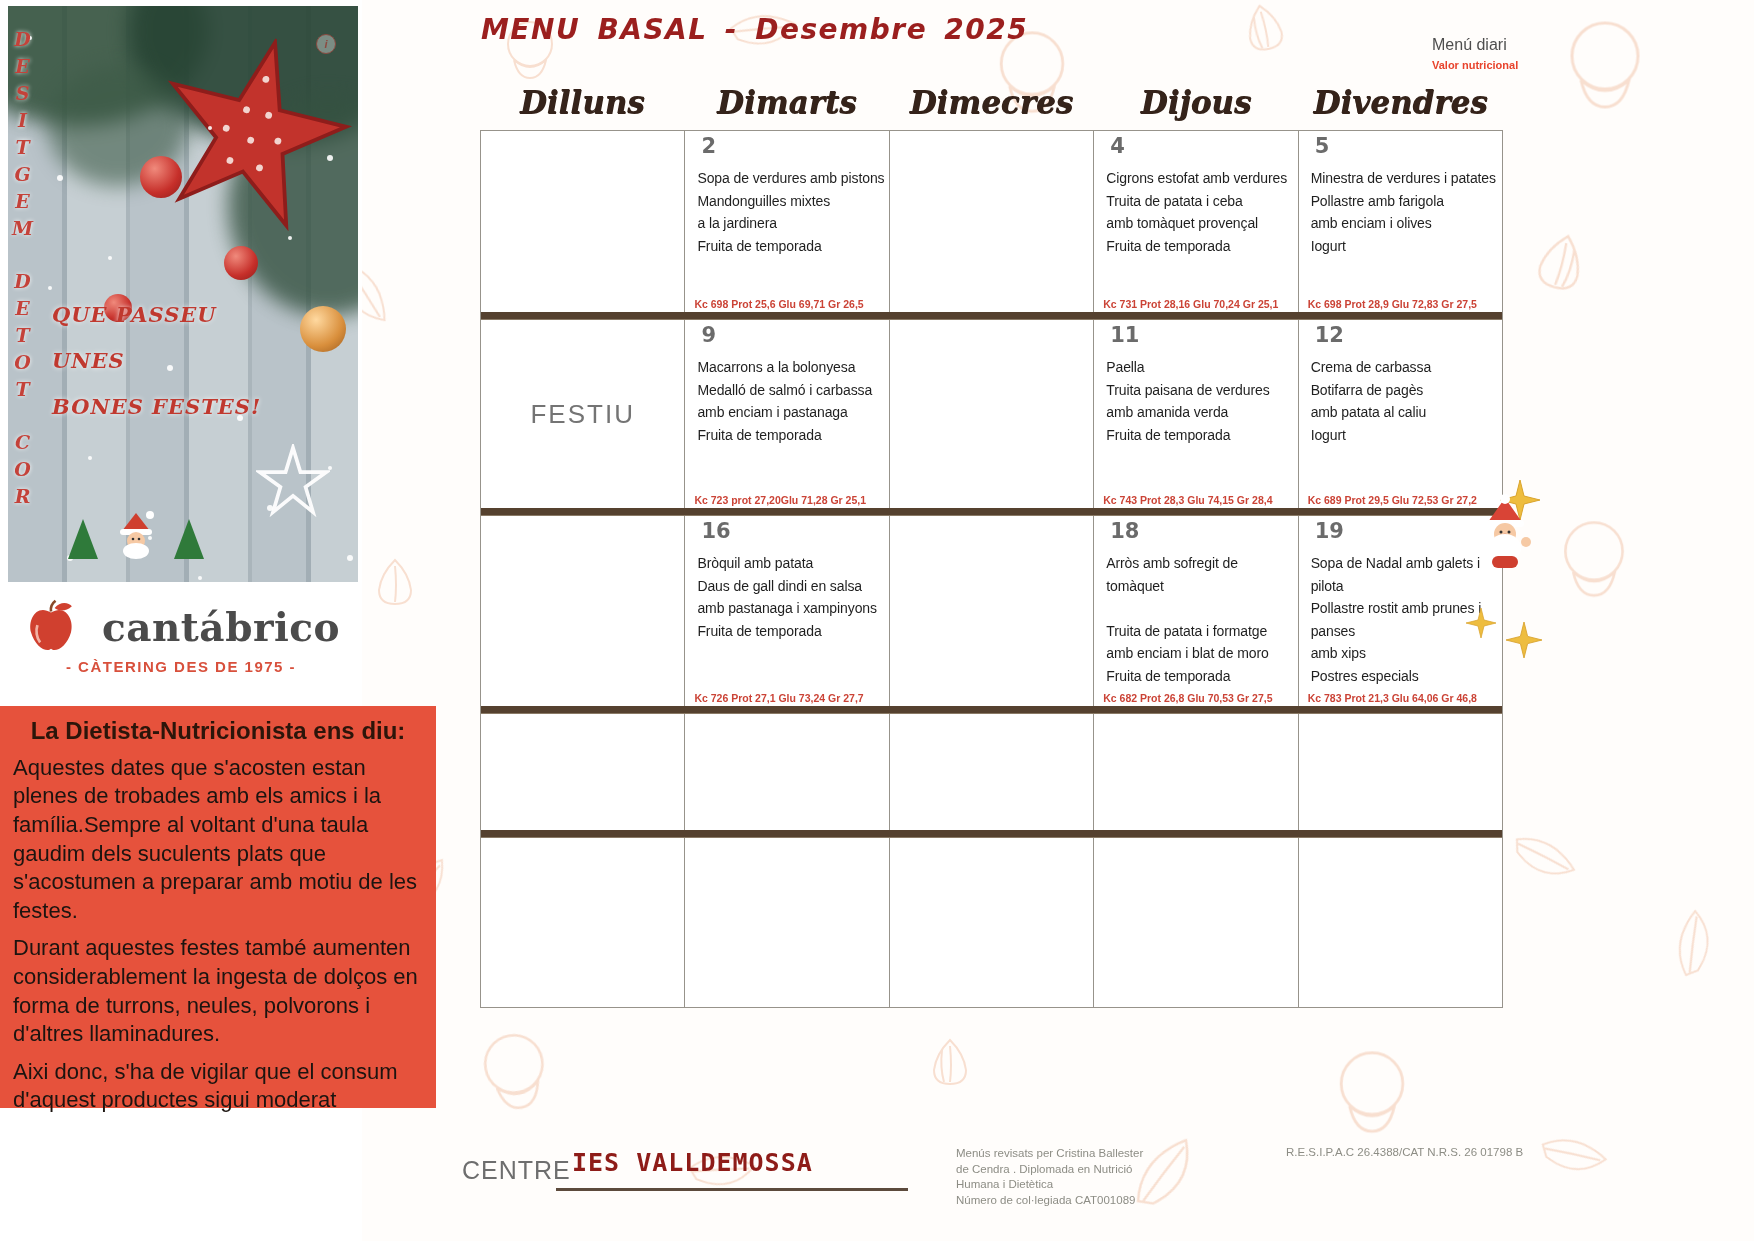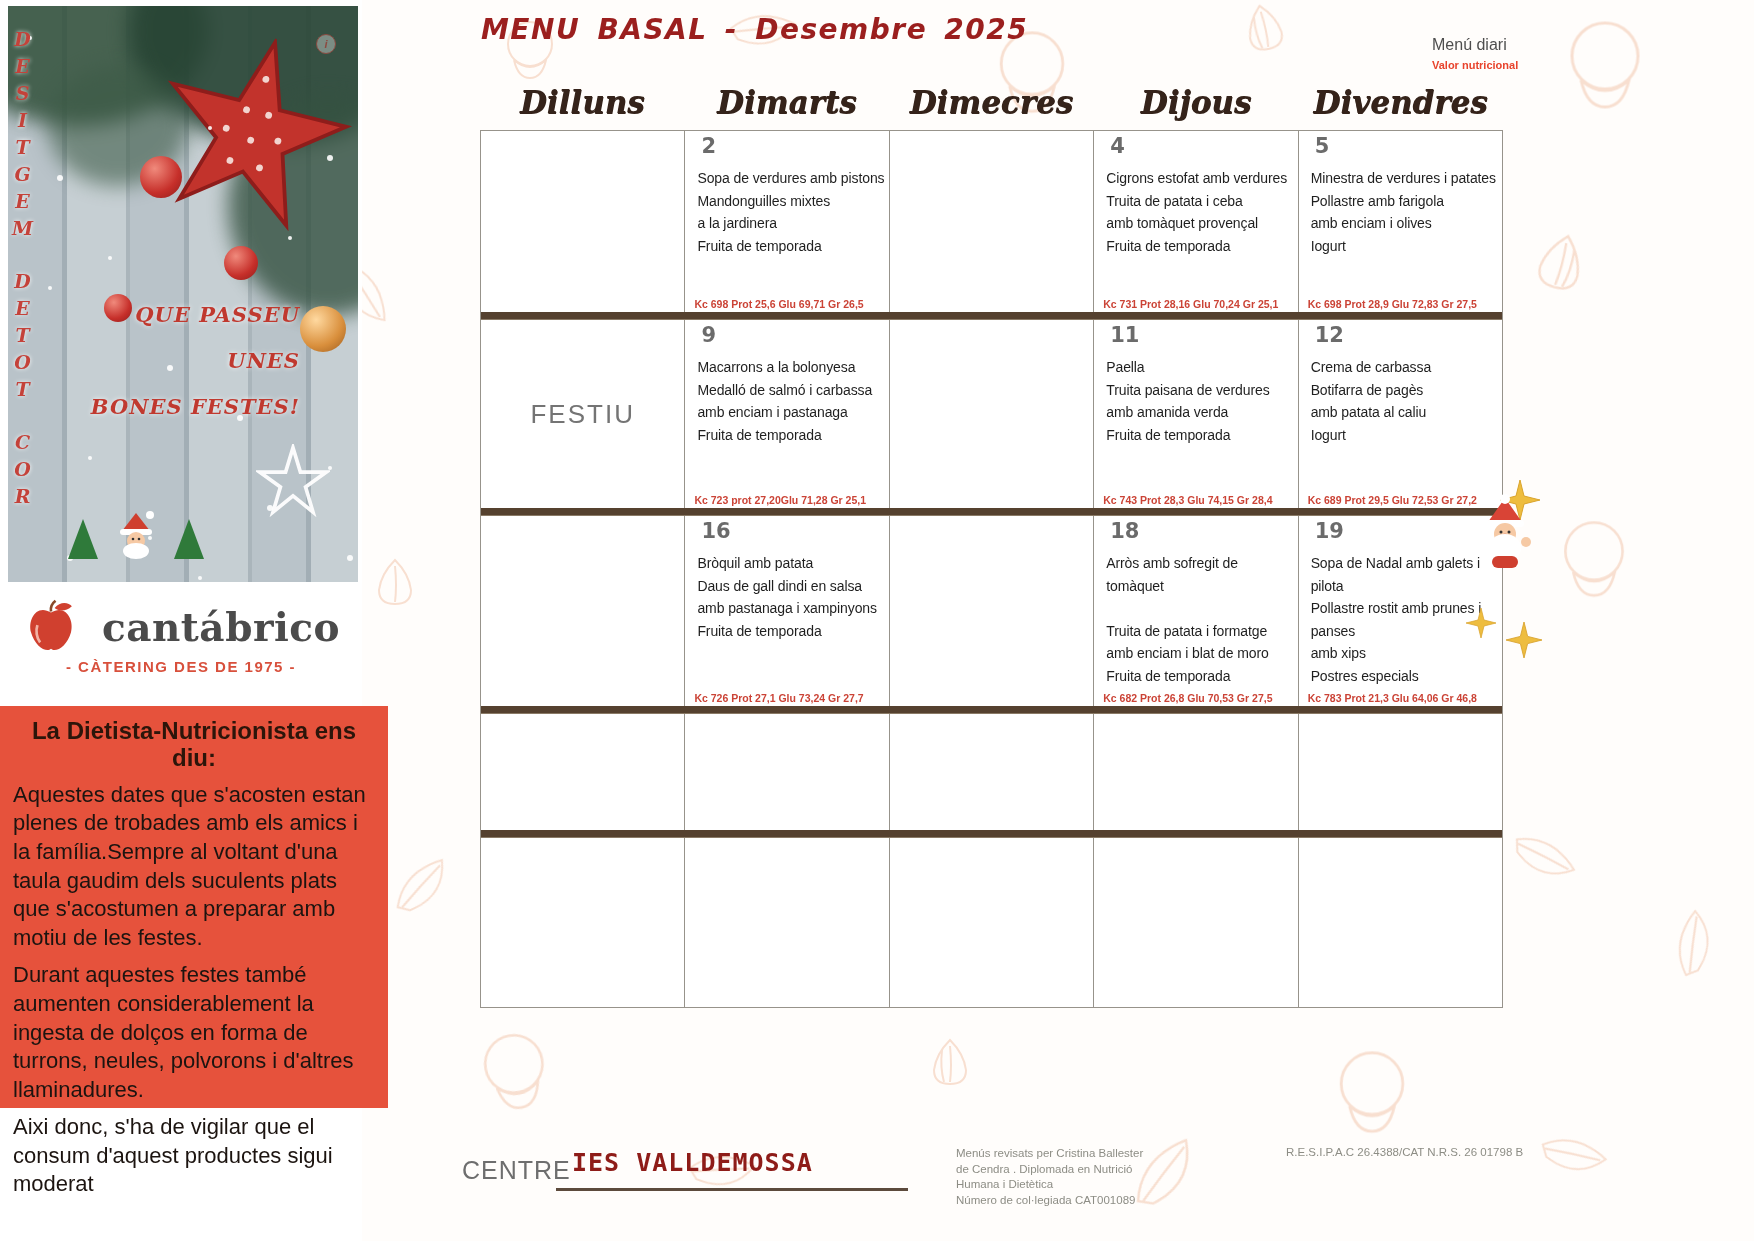--- a/index.html
+++ b/index.html
@@ -27,33 +27,33 @@
   #snow{position:absolute;left:20px;top:30px;width:4px;height:4px;border-radius:50%;background:#fff;
     box-shadow:30px 140px 0 1px #fff,80px 220px 0 #fff,140px 330px 0 1px #fff,60px 420px 0 #fff,
     210px 380px 0 1px #fff,260px 200px 0 #fff,300px 120px 0 1px #fff,180px 90px 0 #fff,
     240px 470px 0 1px #fff,120px 500px 0 #fff,40px 520px 0 1px #fff,300px 430px 0 #fff,
     20px 250px 0 #fff,320px 520px 0 1px #fff,170px 540px 0 #fff;opacity:.9;}
   #white-star{position:absolute;left:248px;top:438px;width:74px;height:74px;opacity:.95;}
   #vertical-text{position:absolute;left:12px;top:26px;display:flex;flex-direction:column;align-items:center;z-index:4;}
   .vletter{font-family:"DejaVu Serif",serif;font-style:italic;font-weight:bold;font-size:19px;
     color:#c4423a;line-height:27px;text-shadow:0 0 4px rgba(255,255,255,.95);}
   .vword-gap{height:26px;}
-  #wish{position:absolute;left:52px;top:292px;width:248px;text-align:right;z-index:4;}
+  #wish{position:absolute;left:52px;top:292px;width:248px;text-align:left;z-index:4;}
   .wish-line{font-family:"DejaVu Serif",serif;font-style:italic;font-weight:bold;font-size:21px;
     color:#c0392f;line-height:46px;letter-spacing:1px;text-shadow:0 0 5px rgba(255,255,255,.9);}
   #photo-bottom{position:absolute;left:60px;top:505px;display:flex;align-items:flex-end;gap:16px;z-index:4;}
   .mini-tree{width:0;height:0;border-left:15px solid transparent;border-right:15px solid transparent;border-bottom:40px solid #2f7a3a;}
   #info-icon{position:absolute;left:308px;top:28px;width:18px;height:18px;border-radius:50%;
     border:1.5px solid #8c4a40;color:#8c4a40;font-size:11px;font-style:italic;font-weight:bold;
     display:flex;align-items:center;justify-content:center;background:rgba(255,255,255,.35);z-index:4;}
   #logo-block{position:absolute;left:0;top:598px;width:362px;text-align:center;}
   #logo-row{display:flex;align-items:center;justify-content:center;gap:22px;}
   #logo-name{font-family:"DejaVu Serif",serif;font-size:39px;font-weight:bold;color:#4b4b4b;letter-spacing:.5px;}
   #logo-tagline{margin-top:2px;font-size:15px;font-weight:bold;color:#d8503c;letter-spacing:1.5px;}
-  #diet-box{position:absolute;left:0;top:706px;width:388px;height:402px;background:#e6523c;box-sizing:border-box;padding:12px 13px;}
+  #diet-box{position:absolute;left:0;top:706px;width:436px;height:402px;background:#e6523c;box-sizing:border-box;padding:12px 13px;}
   #diet-title{font-size:24px;font-weight:800;color:#2c150a;text-align:center;line-height:1.12;}
   .diet-par{margin-top:9px;font-size:22px;color:#1c1410;line-height:1.3;font-weight:500;}
   
   #main-title{position:absolute;left:481px;top:13px;z-index:2;font-family:"DejaVu Sans",sans-serif;
     font-size:28px;font-weight:bold;font-style:italic;color:#9b1f1e;letter-spacing:1.5px;word-spacing:6px;}
   #legend{position:absolute;left:1432px;top:36px;z-index:2;}
   #legend-menu{font-size:16px;color:#4e4e4e;}
   #legend-valor{font-size:11px;font-weight:bold;color:#e8432c;margin-top:5px;}
   #weekday-row{position:absolute;left:480px;top:84px;width:1023px;display:flex;z-index:2;}
   .weekday{flex:1;text-align:center;font-family:"DejaVu Serif",serif;font-style:italic;font-weight:bold;

